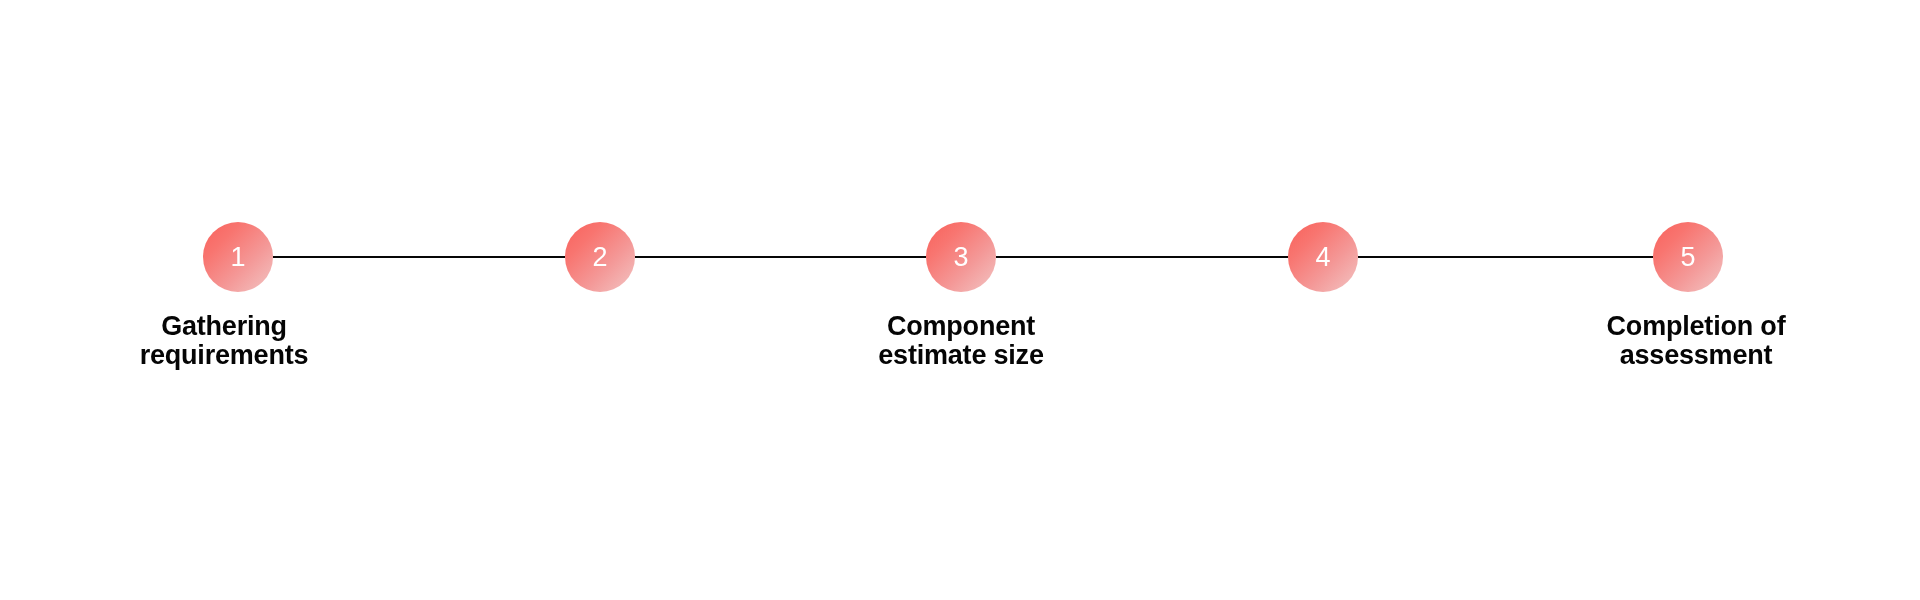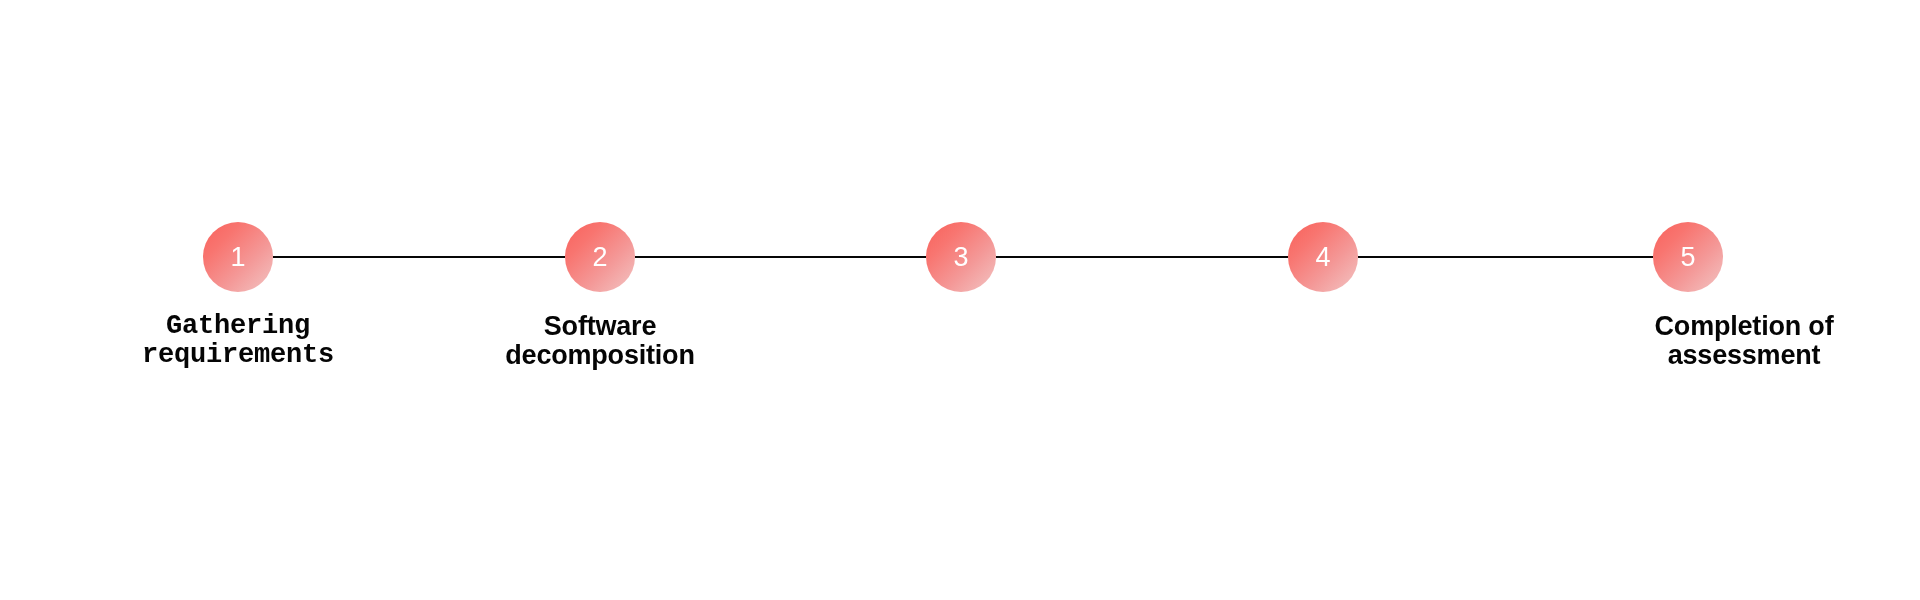--- a/index.html
+++ b/index.html
@@ -84,32 +84,32 @@
 <div id="canvas">
   <div id="timeline">
 
   <div class="connector" style="left: 273px; width: 292px;"></div>
       <div class="connector" style="left: 635px; width: 291px;"></div>
       <div class="connector" style="left: 996px; width: 292px;"></div>
       <div class="connector" style="left: 1358px; width: 295px;"></div>
       <div class="node" style="left: 203px; top: 222px;">
         <span class="node-number">1</span>
       </div>
-      <div class="node-label" style="left: 73px; font-family: Liberation Mono, monospace;">Gathering
+      <div class="node-label" style="left: 59px;">Gathering
 requirements</div>
       <div class="node" style="left: 565px; top: 222px;">
         <span class="node-number">2</span>
       </div>
-      <div class="node-label" style="left: 435px;">Software
-decomposition</div>
       <div class="node" style="left: 926px; top: 222px;">
         <span class="node-number">3</span>
       </div>
+      <div class="node-label" style="left: 796px;">Component
+estimate size</div>
       <div class="node" style="left: 1288px; top: 222px;">
         <span class="node-number">4</span>
       </div>
       <div class="node" style="left: 1653px; top: 222px;">
         <span class="node-number">5</span>
       </div>
-      <div class="node-label" style="left: 1579px;">Completion of
+      <div class="node-label" style="left: 1531px;">Completion of
 assessment</div>
     </div>
 </div>
 
 </body></html>

